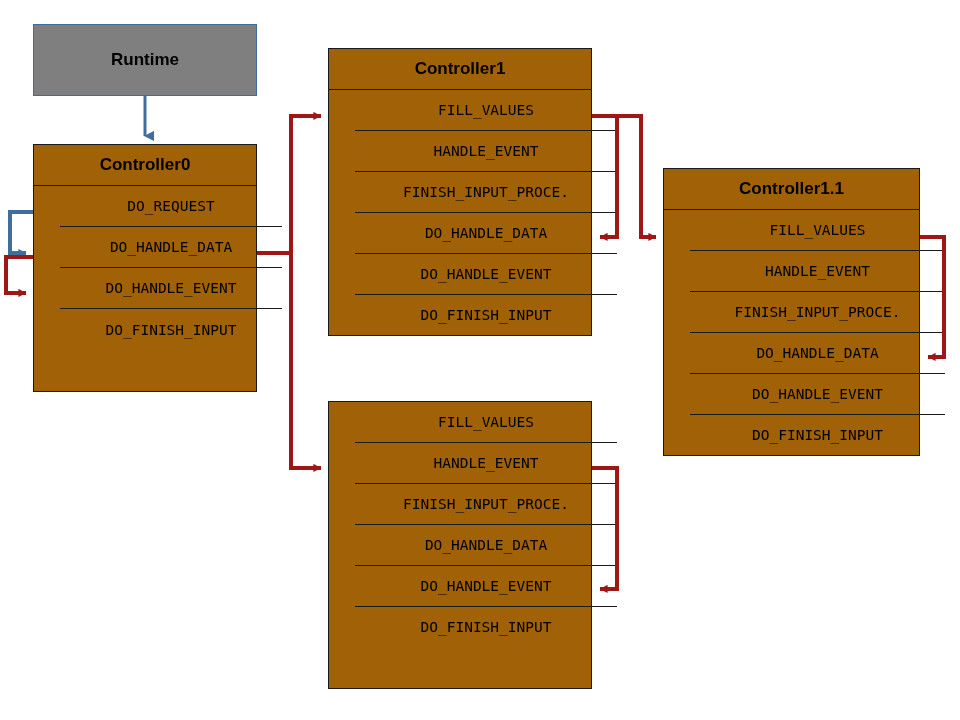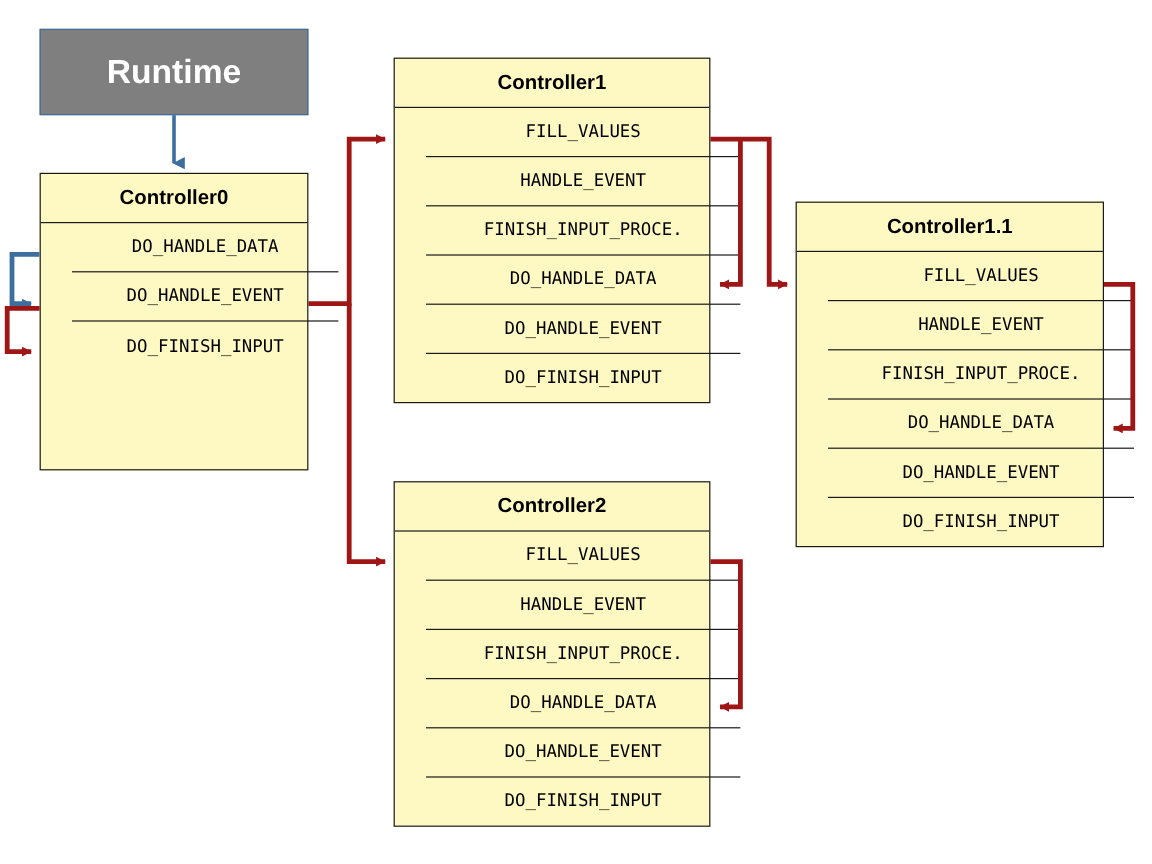--- a/index.html
+++ b/index.html
@@ -15,21 +15,21 @@
     position: relative;
     width: 960px;
     height: 720px;
     background: #ffffff;
     overflow: hidden;
   }
   
   .node {
     position: absolute;
     box-sizing: border-box;
-    background: #fef9c3;
+    background: #a16207;
     border: 1px solid #1a1a1a;
   }
   .node .row {
     box-sizing: border-box;
     width: 100%;
     display: flex;
     align-items: center;
     justify-content: center;
     border-bottom: 1px solid #1a1a1a;
     color: #000000;
@@ -59,22 +59,22 @@
     box-sizing: border-box;
     background: #7f7f7f;
     border: 1px solid #3d6e9e;
     display: flex;
     align-items: center;
     justify-content: center;
   }
   #runtime-node .runtime-label {
     font-family: "Liberation Sans", sans-serif;
     font-weight: bold;
-    font-size: 28px;
-    color: #ffffff;
+    font-size: 17px;
+    color: #000000;
   }
 
   
   #connectors {
     position: absolute;
     left: 0;
     top: 0;
     width: 960px;
     height: 720px;
     pointer-events: none;
@@ -84,20 +84,21 @@
 <body>
 
 <div id="canvas">
 
   <div id="runtime-node" style="left:33px; top:24px; width:224px; height:72px;">
     <span class="runtime-label">Runtime</span>
   </div>
 
   <div class="node" id="controller0" style="left:33px; top:144px; width:224px; height:248px;">
     <div class="row title" style="height:41px;">Controller0</div>
+    <div class="row member" style="height:41px;">DO_REQUEST</div>
     <div class="row member" style="height:41px;">DO_HANDLE_DATA</div>
     <div class="row member" style="height:41px;">DO_HANDLE_EVENT</div>
     <div class="row member" style="height:41px;">DO_FINISH_INPUT</div>
   </div>
 
   <div class="node" id="controller1" style="left:328px; top:48px; width:264px; height:288px;">
     <div class="row title" style="height:41px;">Controller1</div>
     <div class="row member" style="height:41px;">FILL_VALUES</div>
     <div class="row member" style="height:41px;">HANDLE_EVENT</div>
     <div class="row member" style="height:41px;">FINISH_INPUT_PROCE.</div>
@@ -110,21 +111,20 @@
     <div class="row title" style="height:41px;text-align:right;">Controller1.1</div>
     <div class="row member" style="height:41px;">FILL_VALUES</div>
     <div class="row member" style="height:41px;">HANDLE_EVENT</div>
     <div class="row member" style="height:41px;">FINISH_INPUT_PROCE.</div>
     <div class="row member" style="height:41px;">DO_HANDLE_DATA</div>
     <div class="row member" style="height:41px;">DO_HANDLE_EVENT</div>
     <div class="row member" style="height:40px;">DO_FINISH_INPUT</div>
   </div>
 
   <div class="node" id="controller2" style="left:328px; top:401px; width:264px; height:288px;">
-    <div class="row title" style="height:41px;">Controller2</div>
     <div class="row member" style="height:41px;">FILL_VALUES</div>
     <div class="row member" style="height:41px;">HANDLE_EVENT</div>
     <div class="row member" style="height:41px;">FINISH_INPUT_PROCE.</div>
     <div class="row member" style="height:41px;">DO_HANDLE_DATA</div>
     <div class="row member" style="height:41px;">DO_HANDLE_EVENT</div>
     <div class="row member" style="height:40px;">DO_FINISH_INPUT</div>
   </div>
 
   <svg id="connectors" viewBox="0 0 960 720">
     <defs>

